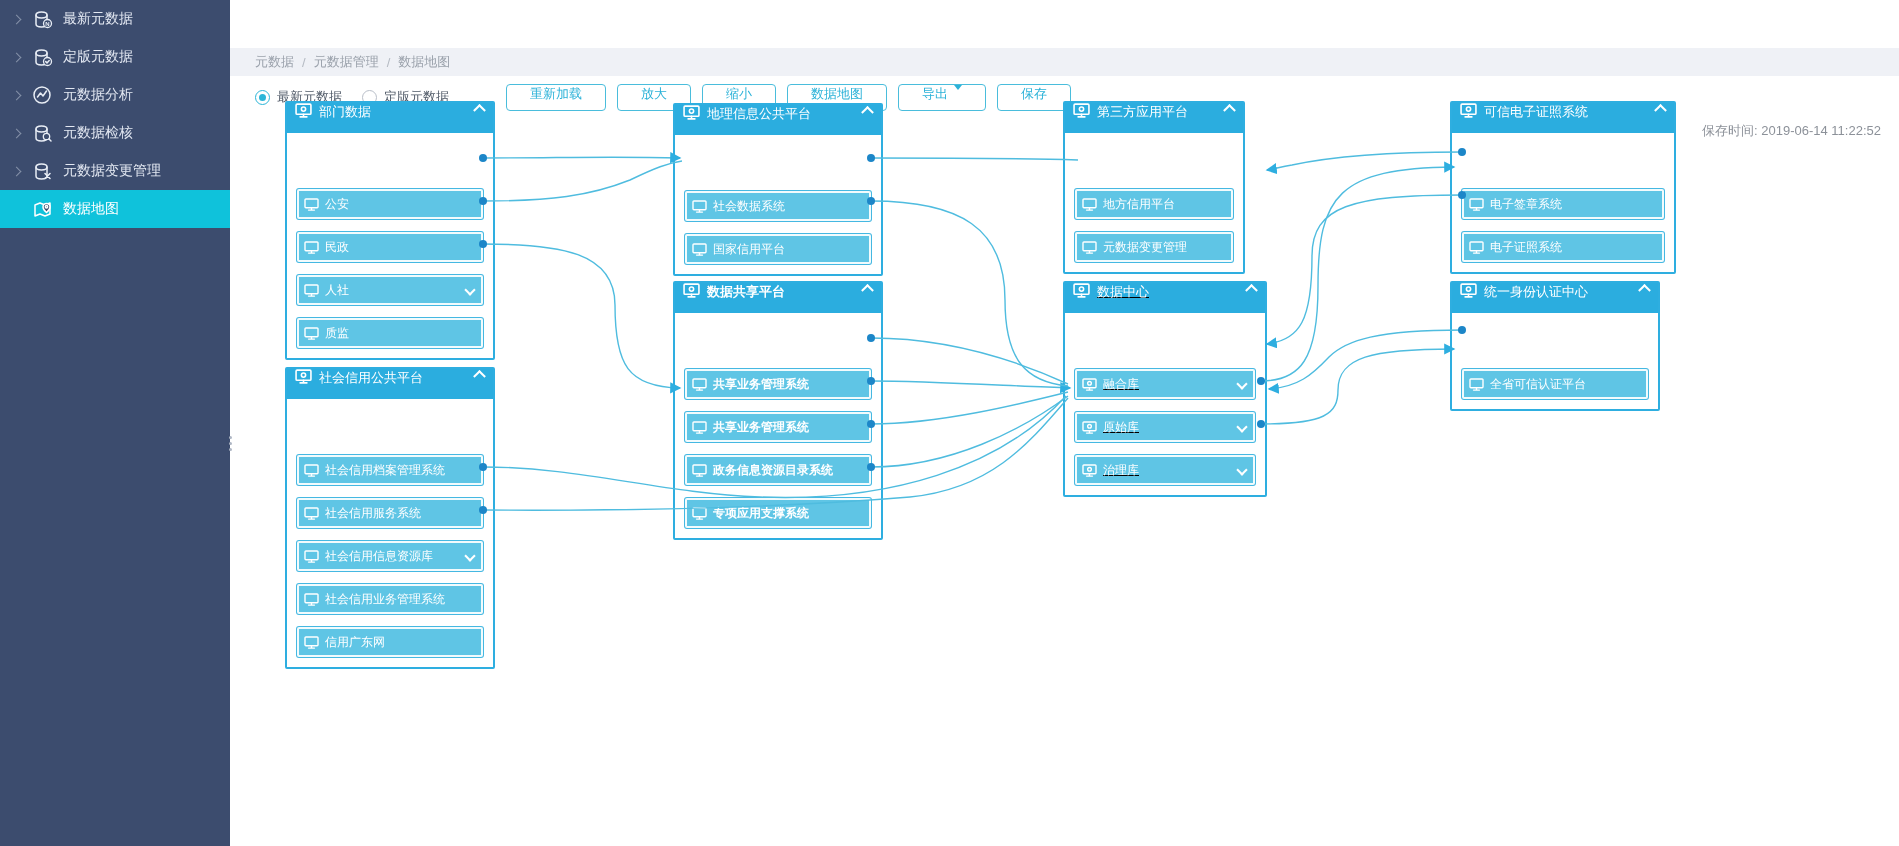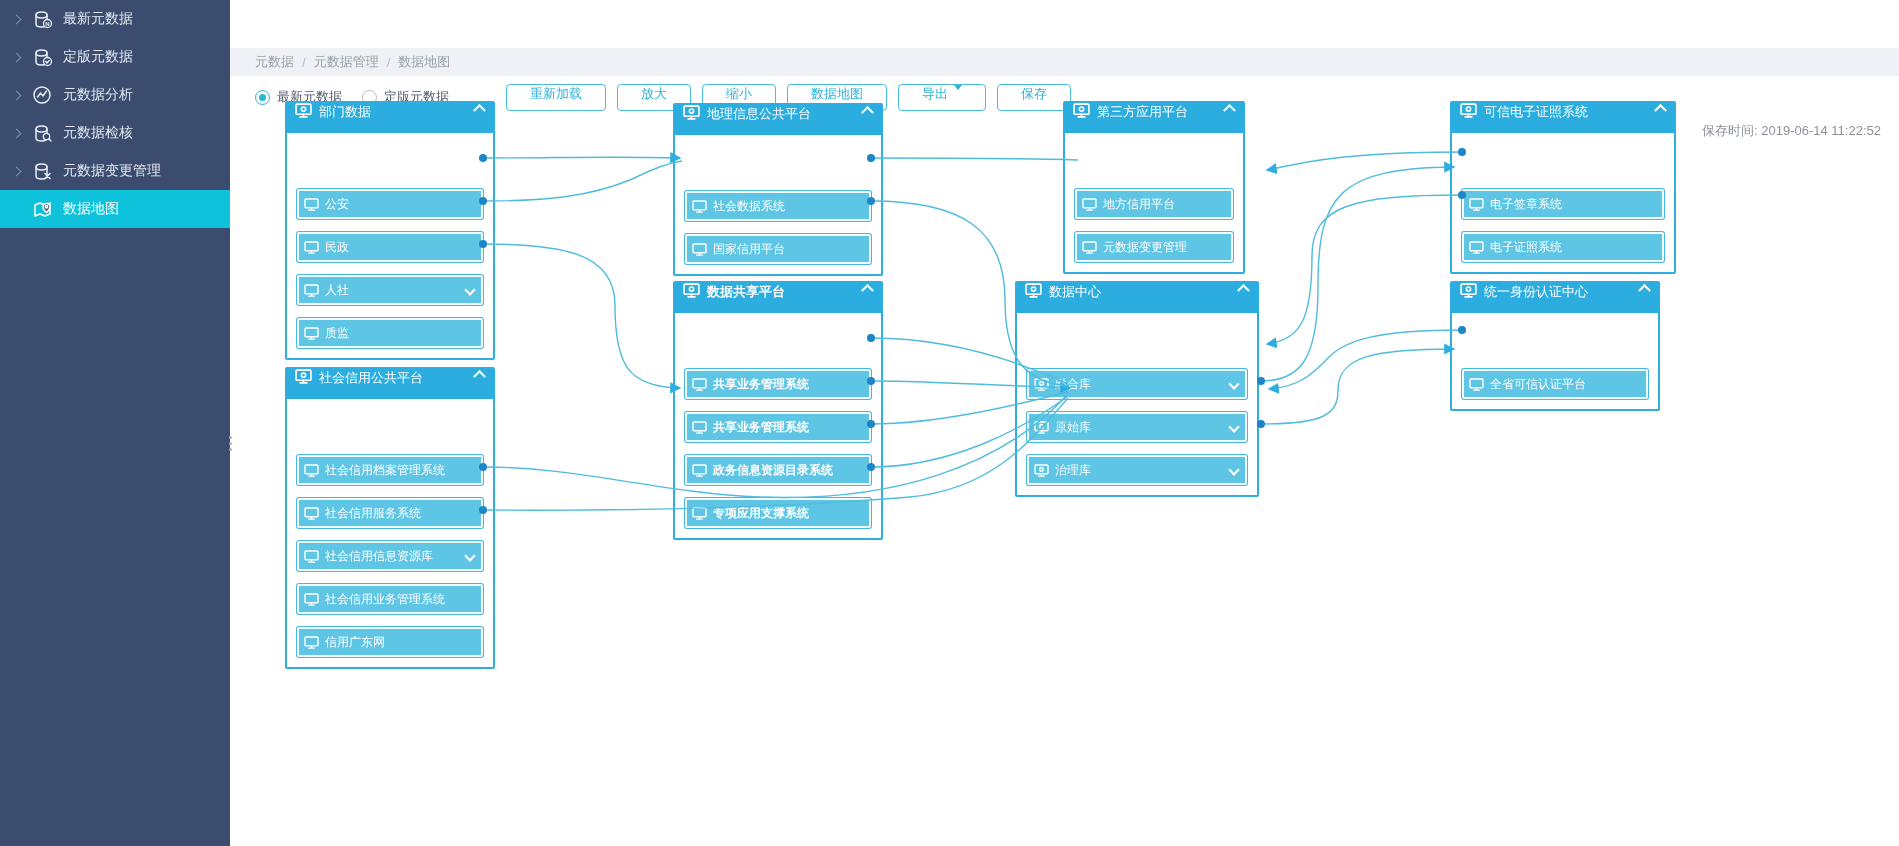--- a/index.html
+++ b/index.html
@@ -413,21 +413,21 @@
               <svg width="15" height="13" viewBox="0 0 16 14">
     <rect x="1" y="1" width="14" height="9.5" rx="1" stroke="#fff" stroke-width="1.5" fill="none" stroke-linecap="round"></rect>
 
     <path d="M8 10.5v2 M4.8 13h6.4" stroke="#fff" stroke-width="1.5" fill="none" stroke-linecap="round"></path>
               </svg>
             </span>
       <span>元数据变更管理</span>
       </div>
         </div>
       </div>
-      <div class="dgroup" style="left: 785px; top: 281px; width: 244px;">
+      <div class="dgroup" style="left: 833px; top: 281px; width: 204px; text-decoration: underline;">
         <div class="dgroup-header">
       <span class="g-icon">
             <svg width="17" height="15" viewBox="0 0 16 14">
     <rect x="1" y="1" width="14" height="9.5" rx="1" stroke="#fff" stroke-width="1.5" fill="none" stroke-linecap="round"></rect>
     <circle cx="8" cy="5.7" r="2" stroke="#fff" stroke-width="1.5" fill="none" stroke-linecap="round"></circle>
     <path d="M8 10.5v2 M4.8 13h6.4" stroke="#fff" stroke-width="1.5" fill="none" stroke-linecap="round"></path>
             </svg>
           </span>
       <span>数据中心</span>
       <span class="chev-up"></span>

